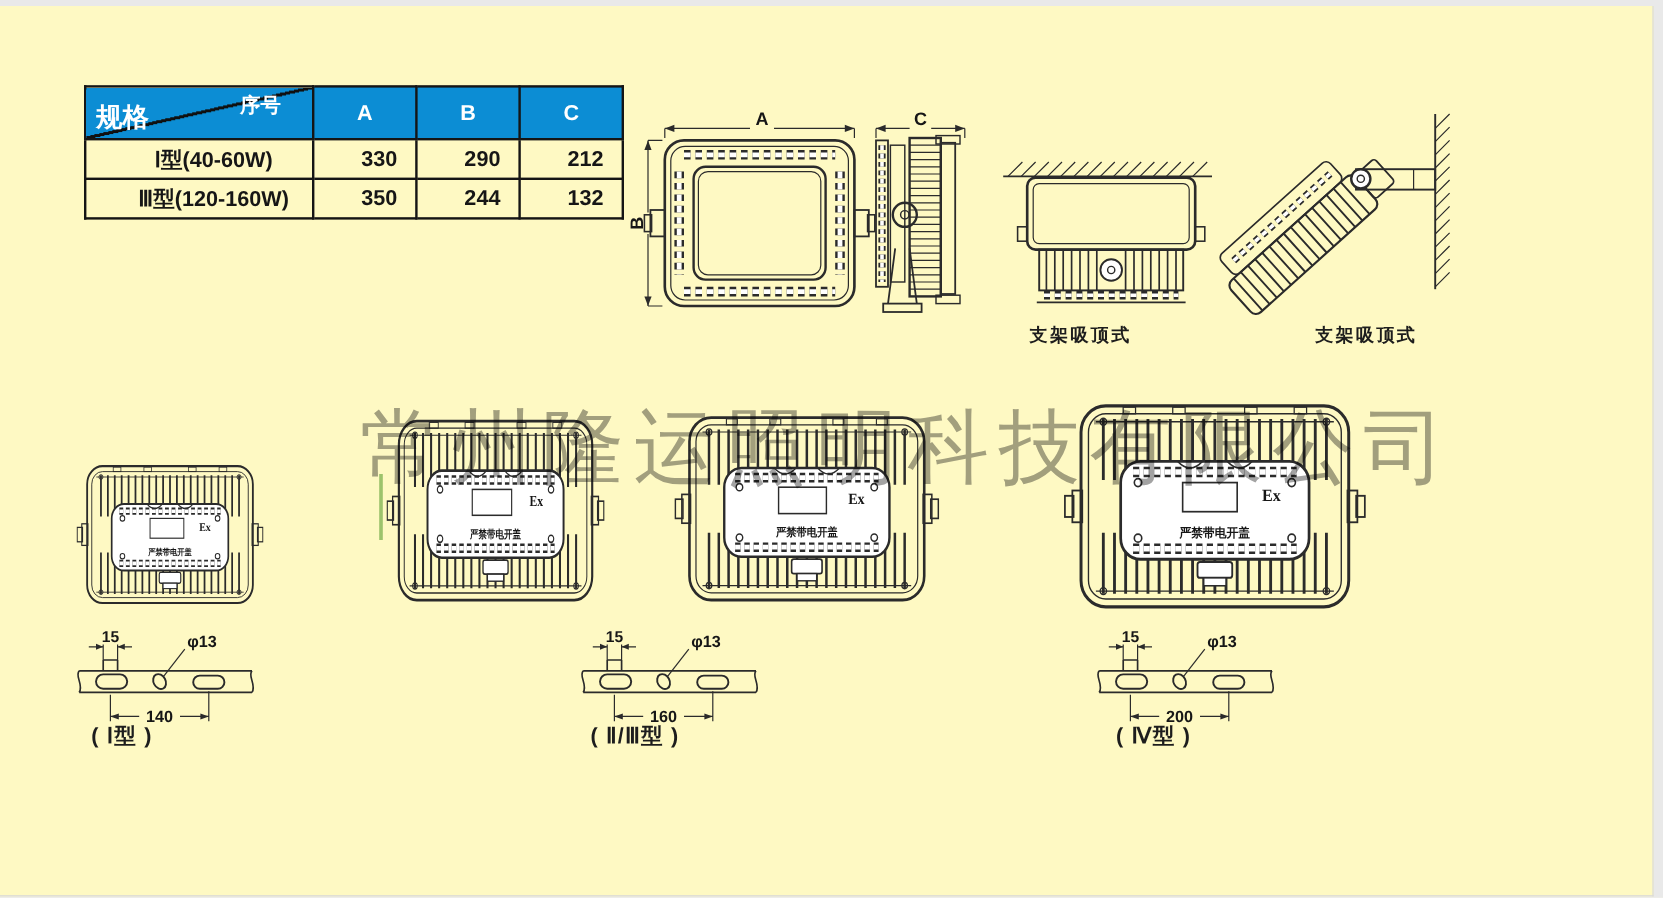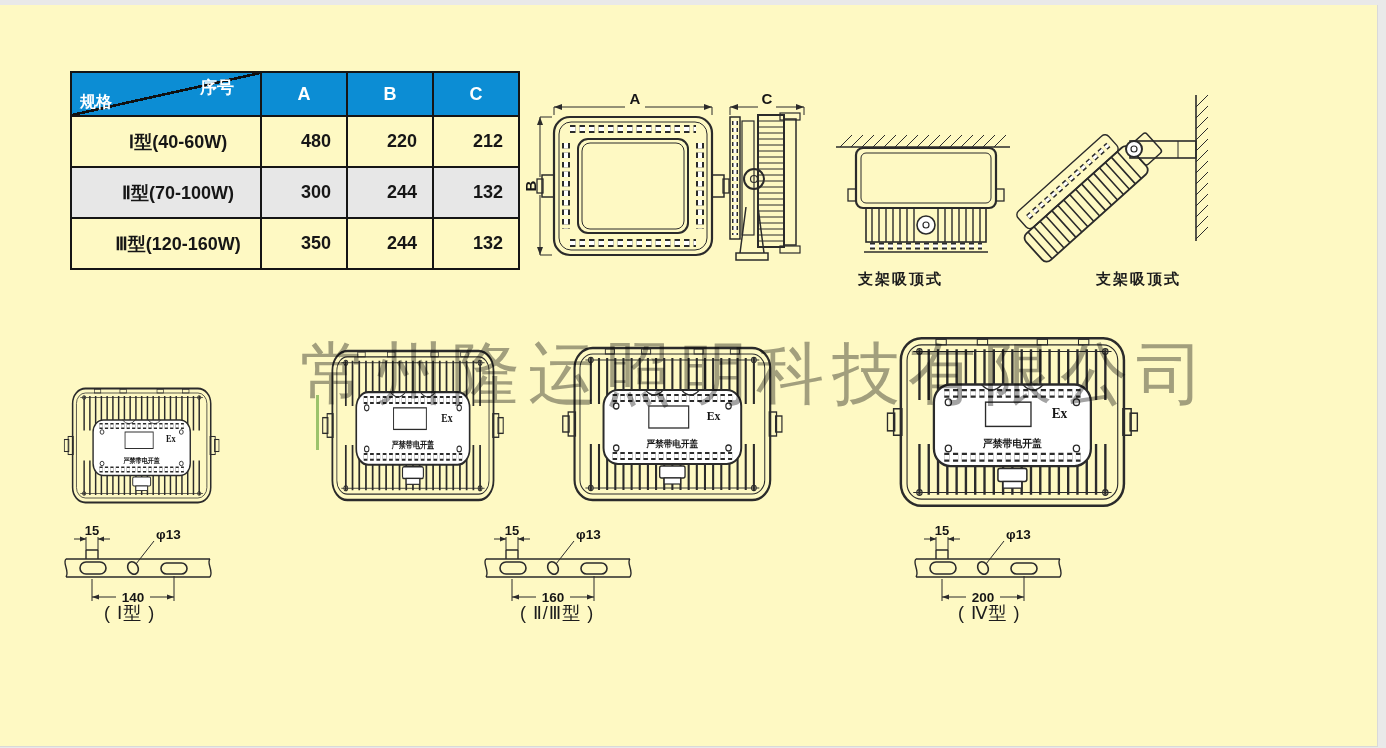--- a/index.html
+++ b/index.html
@@ -6,45 +6,45 @@
   html,body { width:1386px; height:748px; background:#e9e9e9; font-family:"Liberation Sans",sans-serif; }
   .page { position:absolute; left:0; top:5px; width:1378px; height:742px; background:#fef9c3;
           border-right:1px solid #d9d9d9; border-bottom:1px solid #d9d9d9; overflow:hidden; }
   .abs { position:absolute; }
 
   
   table.spec { position:absolute; left:70px; top:66px; border-collapse:collapse; table-layout:fixed; }
   table.spec td, table.spec th { border:2px solid #151515; text-align:center; vertical-align:middle;
       font-weight:bold; font-size:18px; color:#161616; padding:0; }
   table.spec th { background-color:#0c8dd4; color:#fff; height:44px; }
-  table.spec td { height:51px;padding-left:24px; }
+  table.spec td { height:33px;padding-left:24px; }
   td.c-spec { width:190px; }
   td.c-num  { width:86px; }
   tr.alt td { background:#e7e7e7; }
   th.corner { position:relative; width:190px;
       background-image:linear-gradient(to bottom right,
         rgba(0,0,0,0) calc(50% - 1.3px), #101010 calc(50% - 1.3px),
         #101010 calc(50% + 1.3px), rgba(0,0,0,0) calc(50% + 1.3px));
       background-color:#0c8dd4; }
   th.corner .tr { position:absolute; top:3px; right:26px; font-size:17px; }
-  th.corner .bl { position:absolute; bottom:2px; left:8px; font-size:16px; }
+  th.corner .bl { position:absolute; bottom:2px; left:8px; font-size:22px; }
 
   
   svg { position:absolute; overflow:visible; }
   svg * { vector-effect:none; }
   .ln  { stroke:#2b2b2b; fill:none; }
   .fw  { stroke:#2b2b2b; fill:#ffffff; }
   .ar  { fill:#2b2b2b; stroke:none; }
   .wdash { stroke:#ffffff; fill:none; }
   svg text { fill:#161616; stroke:none; font-family:"Liberation Sans",sans-serif; font-weight:bold; }
   text.serif { font-family:"Liberation Serif",serif; }
 
   
   .mount-label { position:absolute; font-size:15px; font-weight:bold; color:#1d1d1d; letter-spacing:2px; }
-  .type-label  { position:absolute; font-size:18px; font-weight:normal; color:#1d1d1d; letter-spacing:1px;margin-left:28px; }
+  .type-label  { position:absolute; font-size:18px; font-weight:bold; color:#1d1d1d; letter-spacing:1px; }
 
   
   .watermark { position:absolute; left:300px; top:326px; width:880px; white-space:nowrap;
       font-size:68px; line-height:84px; letter-spacing:8px; color:#8f8f8f; opacity:.82;
       mix-blend-mode:multiply; z-index:5; font-weight:400; }
 
   .green-line { position:absolute; left:316px; top:390px; width:3px; height:55px; background:#9cc36c; z-index:2; }
 </style>
 </head>
 <body>
@@ -57,29 +57,23 @@
       <th class="corner">
         <span class="tr">序号</span>
         <span class="bl">规格</span>
       </th>
       <th class="c-num">A</th>
       <th class="c-num">B</th>
       <th class="c-num">C</th>
     </tr>
     <tr>
       <td class="c-spec">Ⅰ型(40-60W)</td>
-      <td class="c-num">480</td>
-      <td class="c-num">220</td>
+      <td class="c-num">330</td>
+      <td class="c-num">290</td>
       <td class="c-num">212</td>
-    </tr>
-    <tr class="alt">
-      <td class="c-spec">Ⅱ型(70-100W)</td>
-      <td class="c-num">300</td>
-      <td class="c-num">244</td>
-      <td class="c-num">132</td>
     </tr>
     <tr>
       <td class="c-spec">Ⅲ型(120-160W)</td>
       <td class="c-num">350</td>
       <td class="c-num">244</td>
       <td class="c-num">132</td>
     </tr>
   </tbody>
     </table>
 

